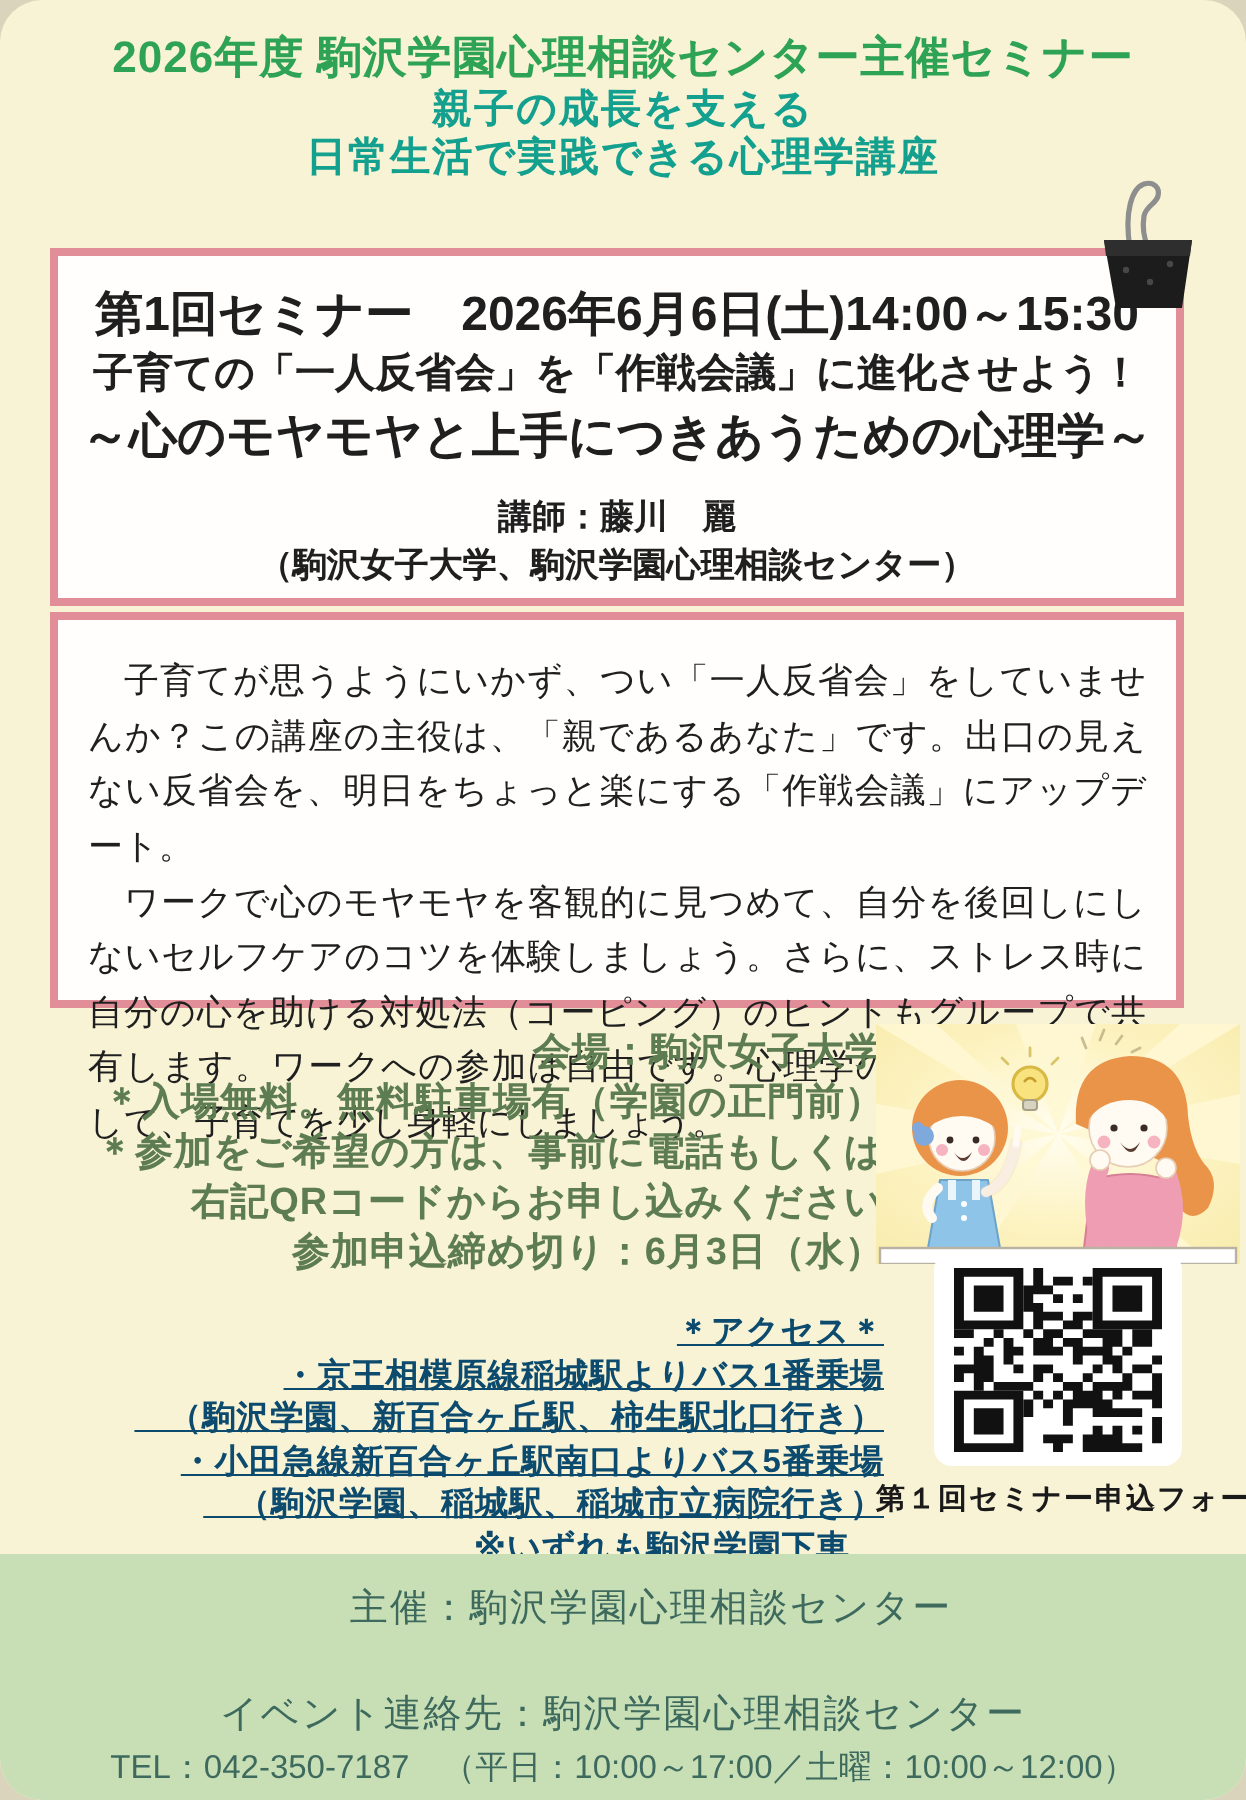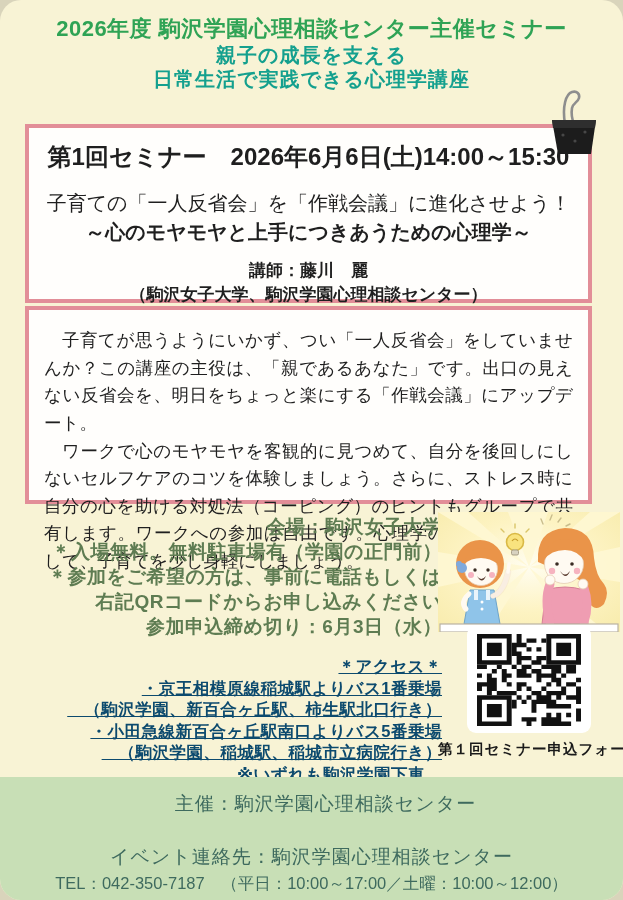--- a/index.html
+++ b/index.html
@@ -27,22 +27,22 @@
     font-size:20px;font-weight:bold;color:#14a08e;letter-spacing:1px;
   }
   
   .pink-box{
     position:absolute;left:25px;width:567px;
     background:#fffefc;border:4px solid #e28e98;
     box-sizing:border-box;
   }
   .box1{top:124px;height:179px;text-align:center;color:#1f1f1f;}
   .box1 .session{margin-top:13px;font-size:24px;font-weight:bold;}
-  .box1 .title1{margin-top:17px;font-size:20px;font-weight:normal;text-align:center;}
-  .box1 .title2{margin-top:2px;font-size:20px;font-weight:bold;}
+  .box1 .title1{font-size:20px;font-weight:bold;text-align:center;}
+  .box1 .title2{margin-top:2px;font-size:24px;font-weight:bold;}
   .box1 .lecturer{margin-top:13px;font-size:17px;font-weight:bold;}
   .box1 .affil{margin-top:1px;font-size:17px;font-weight:bold;}
   .box2{top:306px;height:198px;padding:17px 15px 17px 15px;}
   .box2 .desc{
     font-size:17.5px;line-height:1.58;color:#1f1f1f;
     text-align:justify;
   }
   
   .info-left{position:absolute;left:30px;top:514px;width:412px;text-align:right;}
   .venue-block{color:#5e7c52;font-weight:bold;font-size:19px;line-height:25px;letter-spacing:.5px;}

